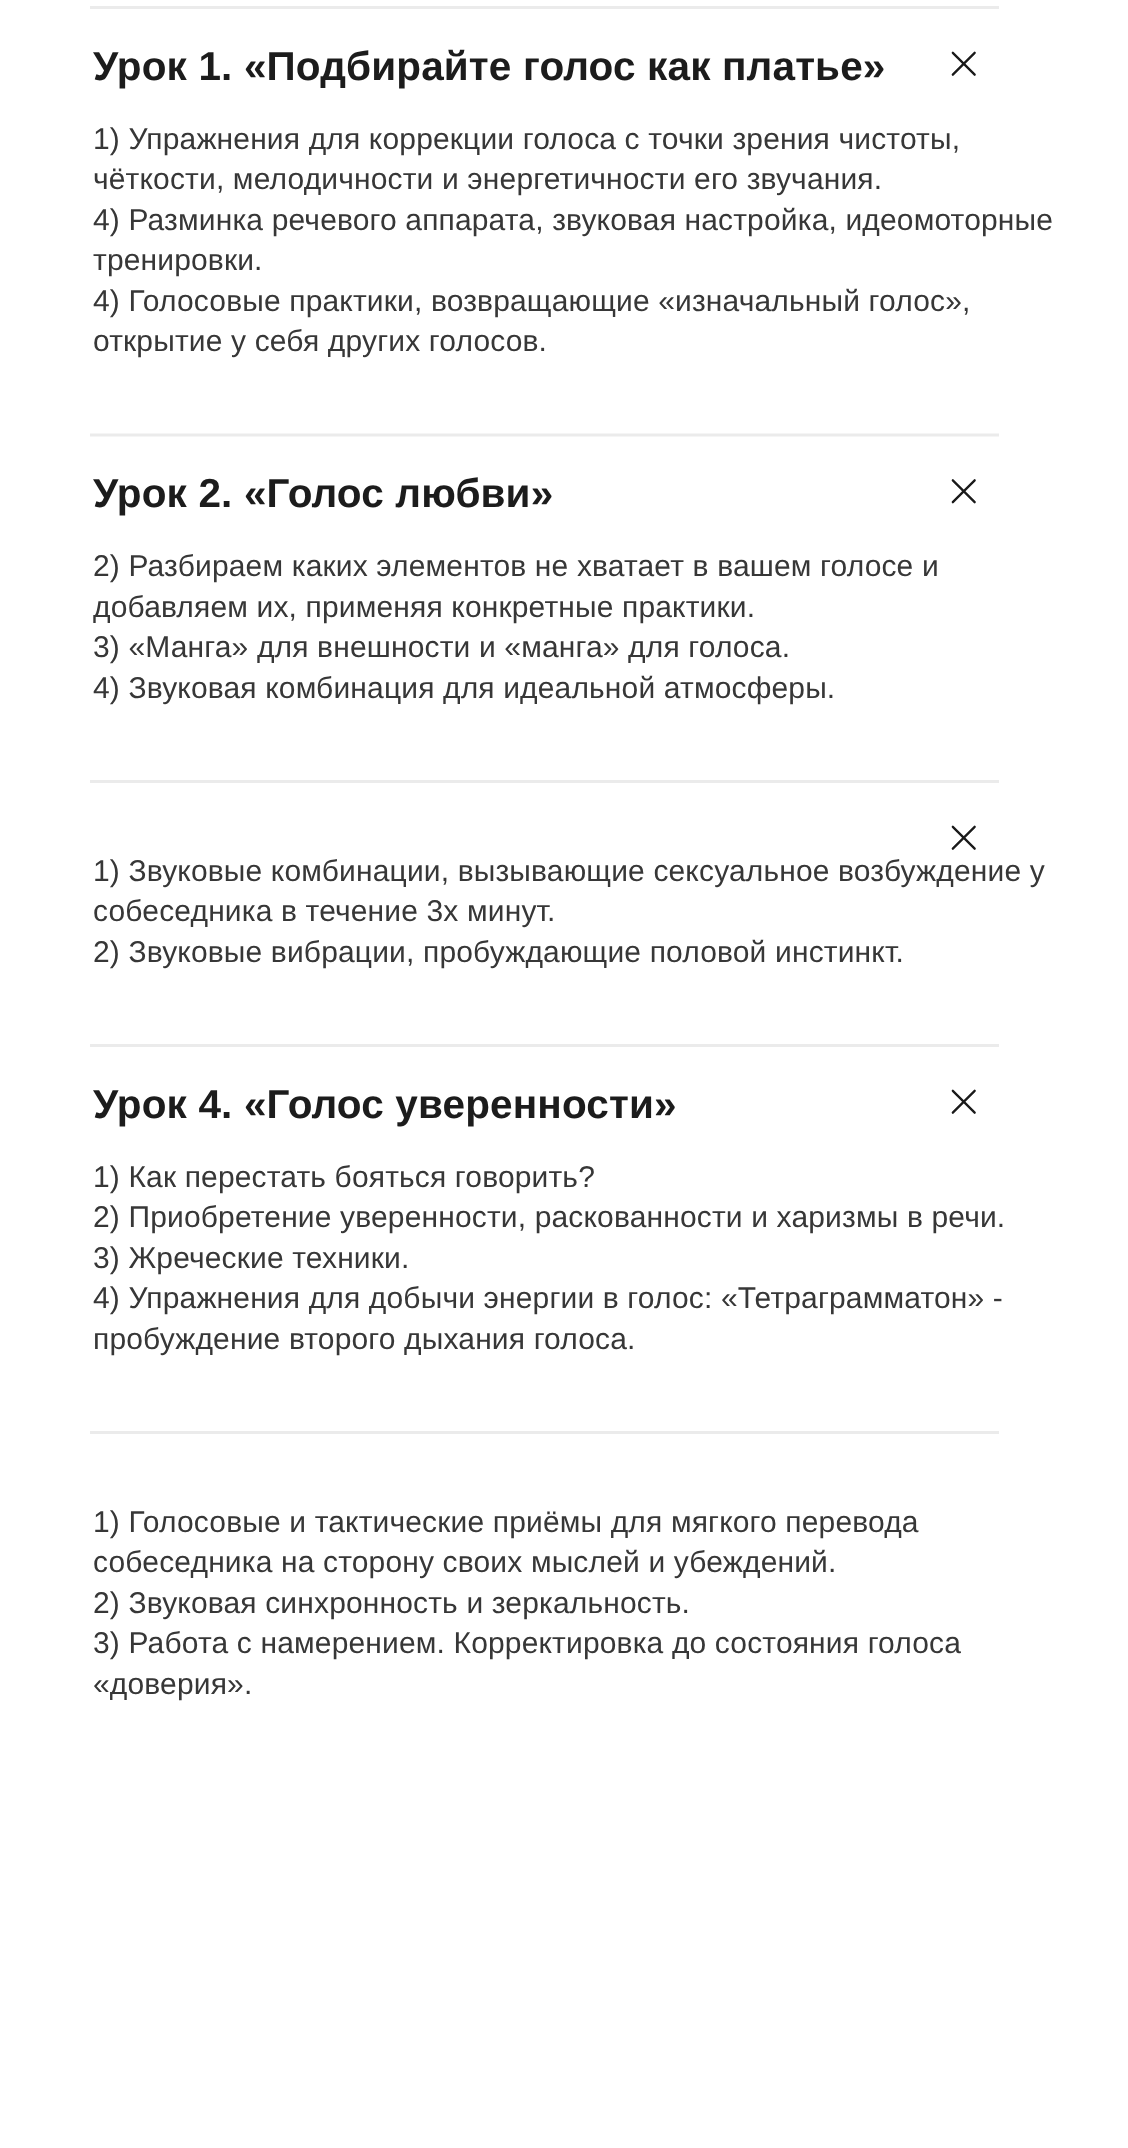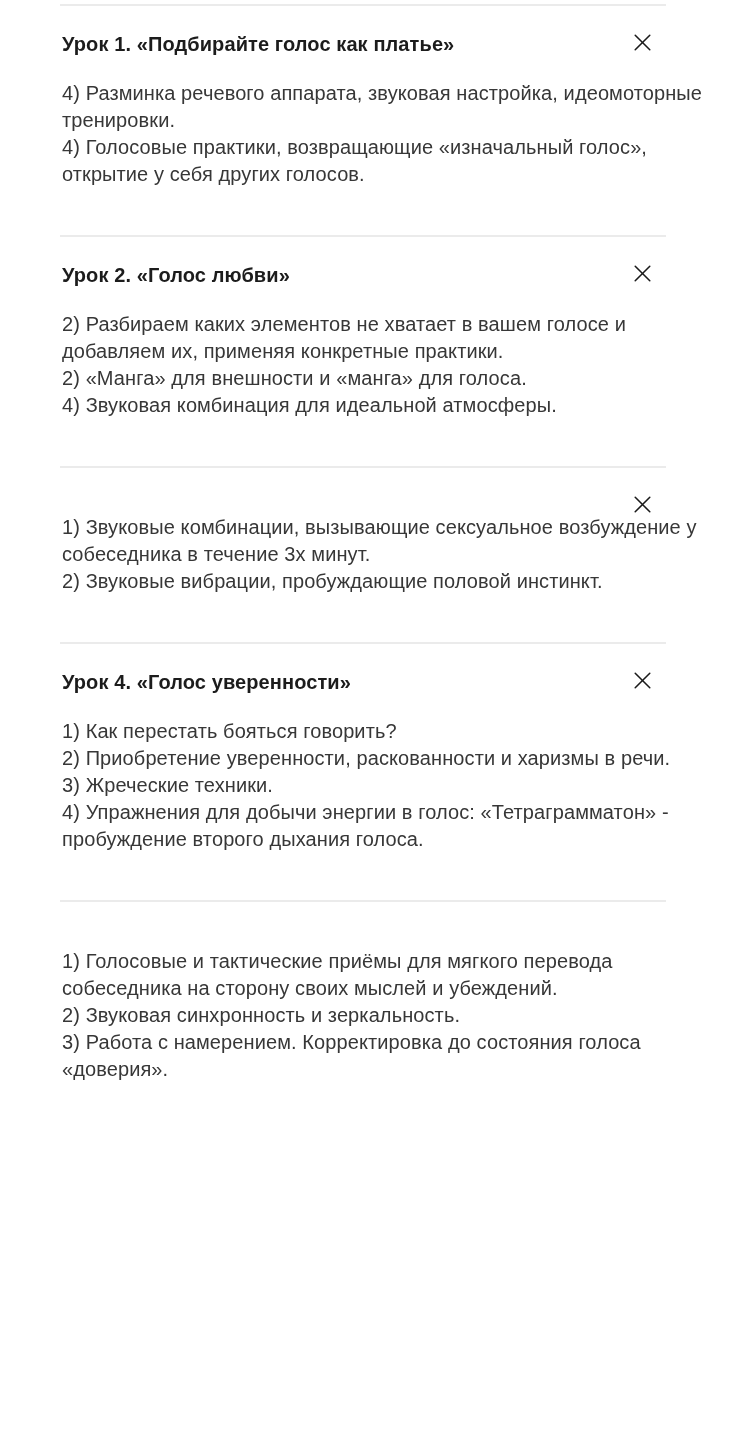--- a/index.html
+++ b/index.html
@@ -30,21 +30,21 @@
     left: 60px;
     right: 86px;
     height: 2px;
     background: #ebebeb;
   }
   .lesson-header {
     position: relative;
   }
   .lesson-title {
     margin: 0;
-    font-size: 20px;
+    font-size: 27px;
     line-height: 28px;
     font-weight: bold;
     color: #1c1c1c;
     letter-spacing: 0.1px;
     max-width: 540px;
   }
   .lesson-close {
     position: absolute;
     top: -2px;
     left: 566px;
@@ -83,37 +83,38 @@
     <section class="lesson">
       <header class="lesson-header">
         <h2 class="lesson-title">Урок 1. «Подбирайте голос как платье»</h2>
         <button class="lesson-close" type="button">
           <svg viewBox="0 0 24 24" width="23" height="23" aria-hidden="true">
             <path d="M4.4 4.4 L19.6 19.6 M19.6 4.4 L4.4 19.6"></path>
           </svg>
         </button>
       </header>
       <div class="lesson-body">
+        <p class="lesson-item">1) Упражнения для коррекции голоса с точки зрения чистоты, чёткости, мелодичности и энергетичности его звучания.</p>
         <p class="lesson-item">4) Разминка речевого аппарата, звуковая настройка, идеомоторные тренировки.</p>
         <p class="lesson-item">4) Голосовые практики, возвращающие «изначальный голос», открытие у себя других голосов.</p>
       </div>
     </section>
 
     <section class="lesson">
       <header class="lesson-header">
         <h2 class="lesson-title">Урок 2. «Голос любви»</h2>
         <button class="lesson-close" type="button">
           <svg viewBox="0 0 24 24" width="23" height="23" aria-hidden="true">
             <path d="M4.4 4.4 L19.6 19.6 M19.6 4.4 L4.4 19.6"></path>
           </svg>
         </button>
       </header>
       <div class="lesson-body">
         <p class="lesson-item">2) Разбираем каких элементов не хватает в вашем голосе и добавляем их, применяя конкретные практики.</p>
-        <p class="lesson-item">2) «Манга» для внешности и «манга» для голоса.</p>
+        <p class="lesson-item">3) «Манга» для внешности и «манга» для голоса.</p>
         <p class="lesson-item">4) Звуковая комбинация для идеальной атмосферы.</p>
       </div>
     </section>
 
     <section class="lesson">
       <header class="lesson-header">
         <button class="lesson-close" type="button">
           <svg viewBox="0 0 24 24" width="23" height="23" aria-hidden="true">
             <path d="M4.4 4.4 L19.6 19.6 M19.6 4.4 L4.4 19.6"></path>
           </svg>

